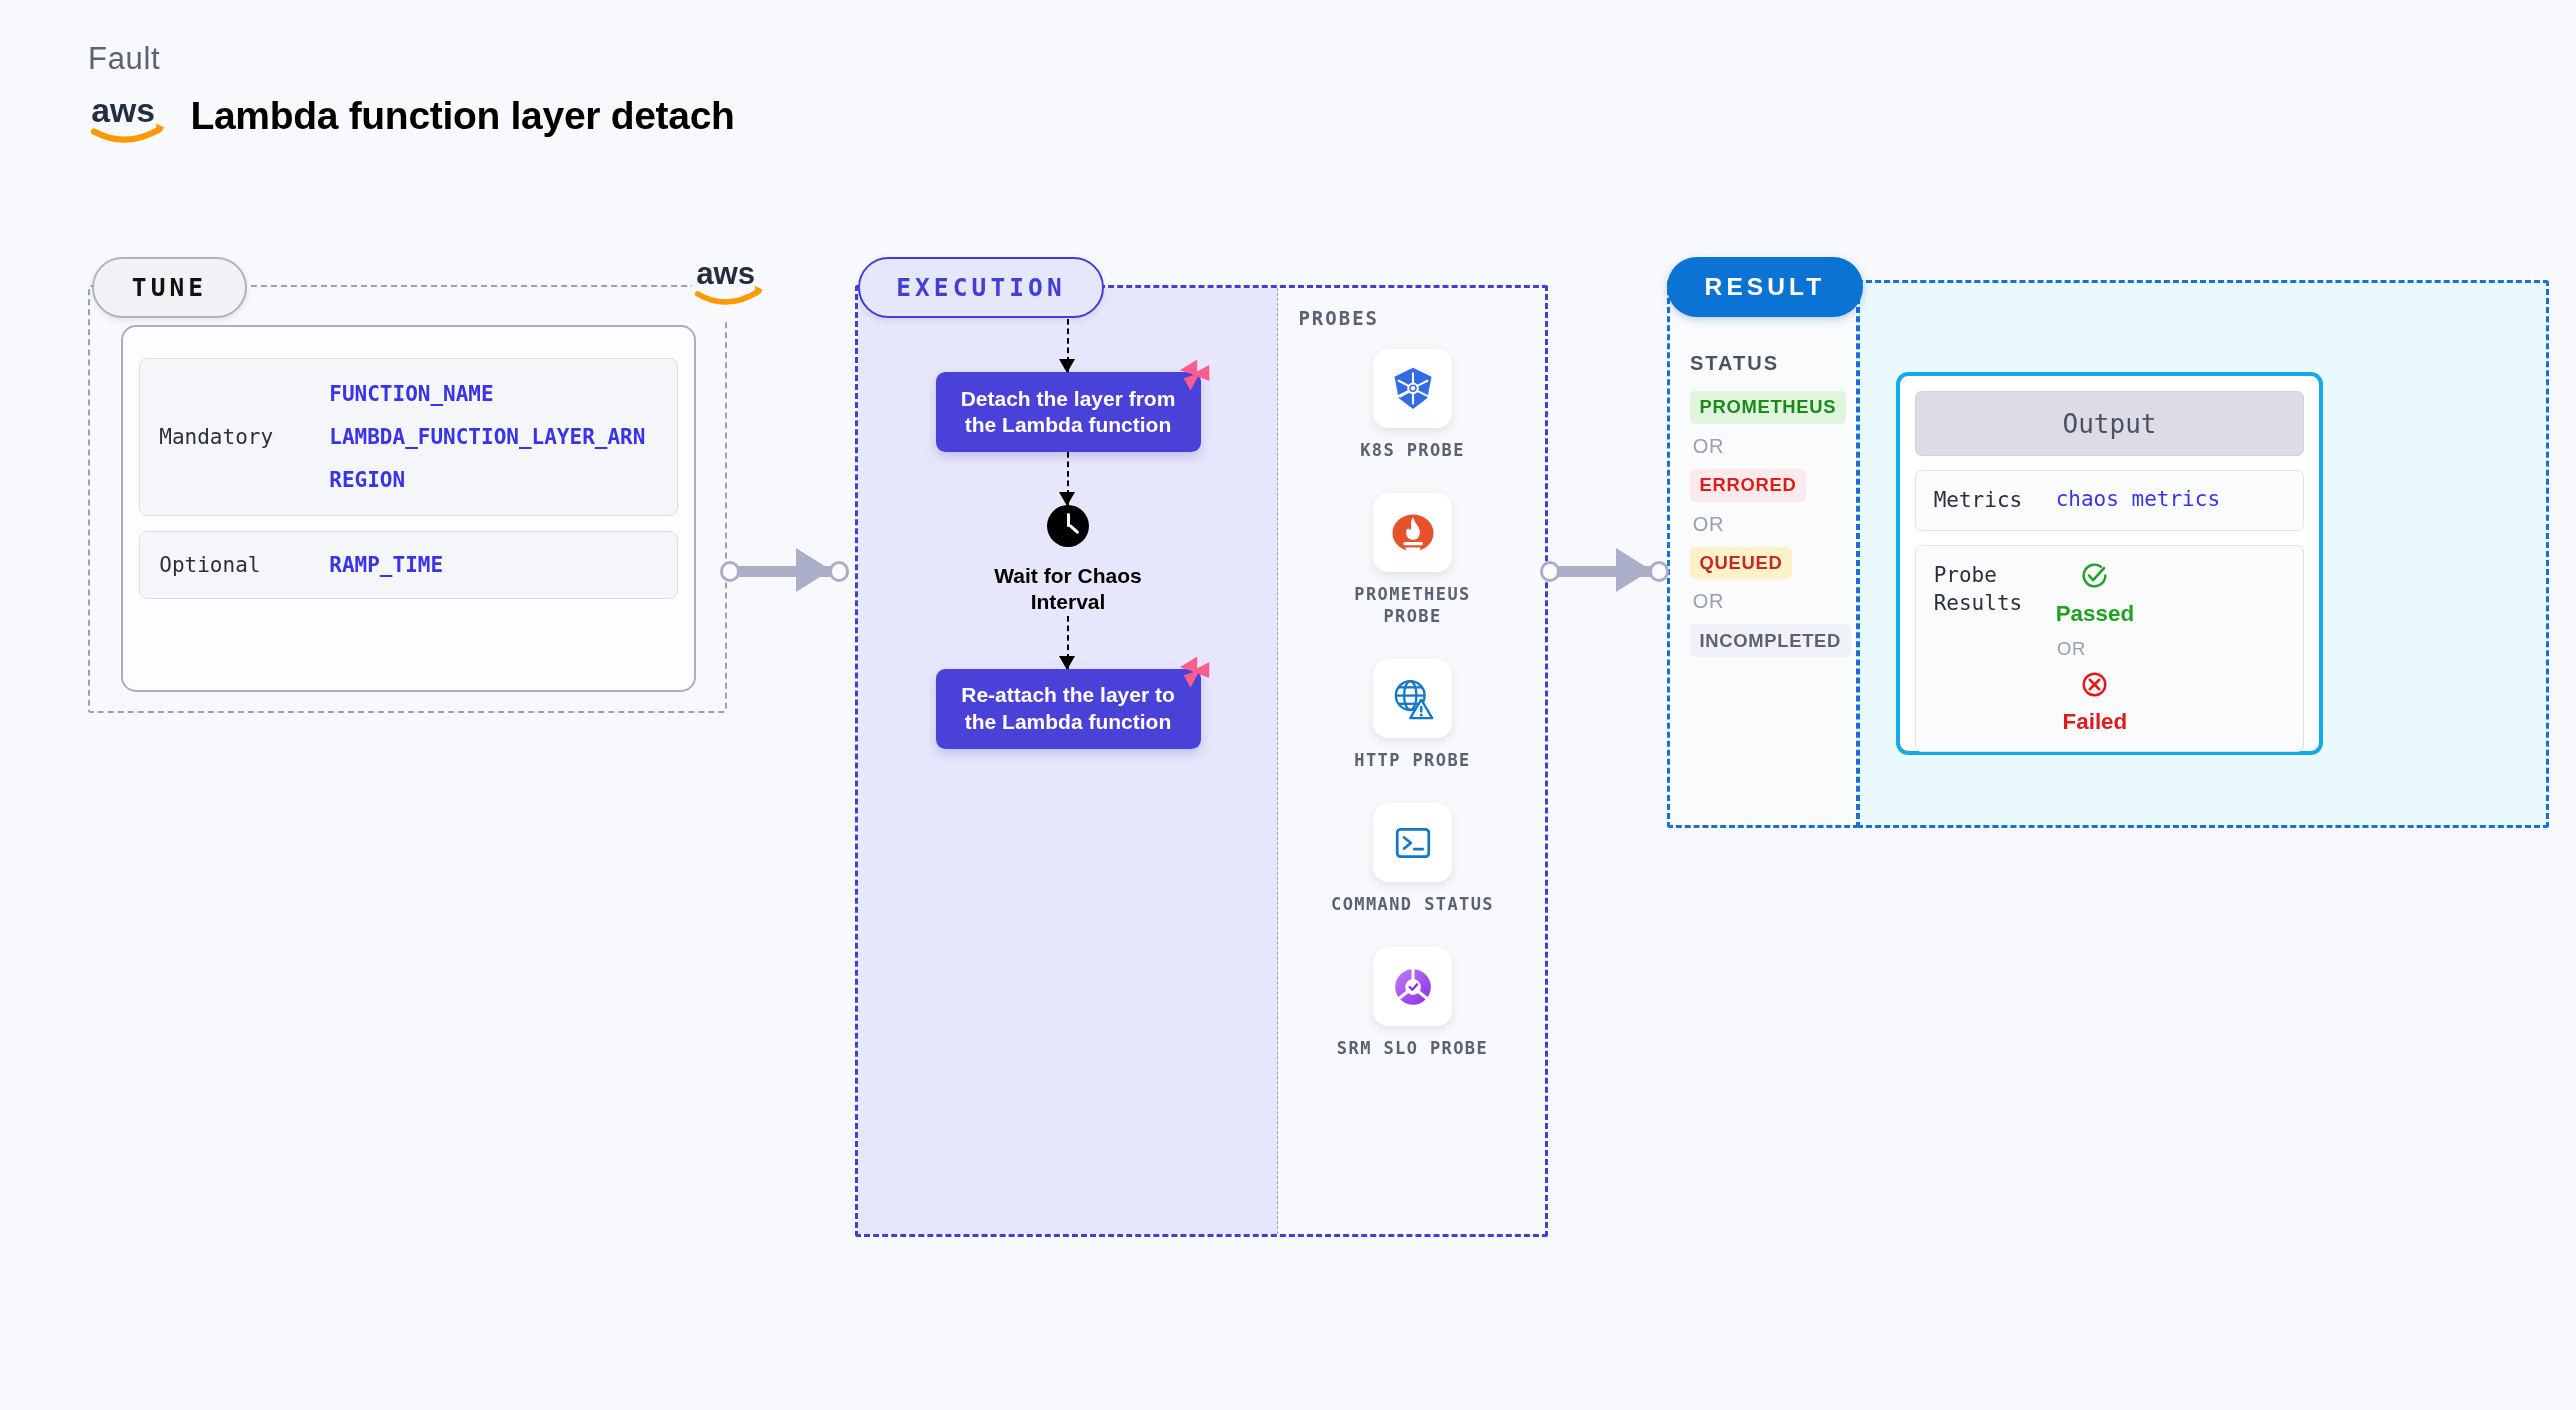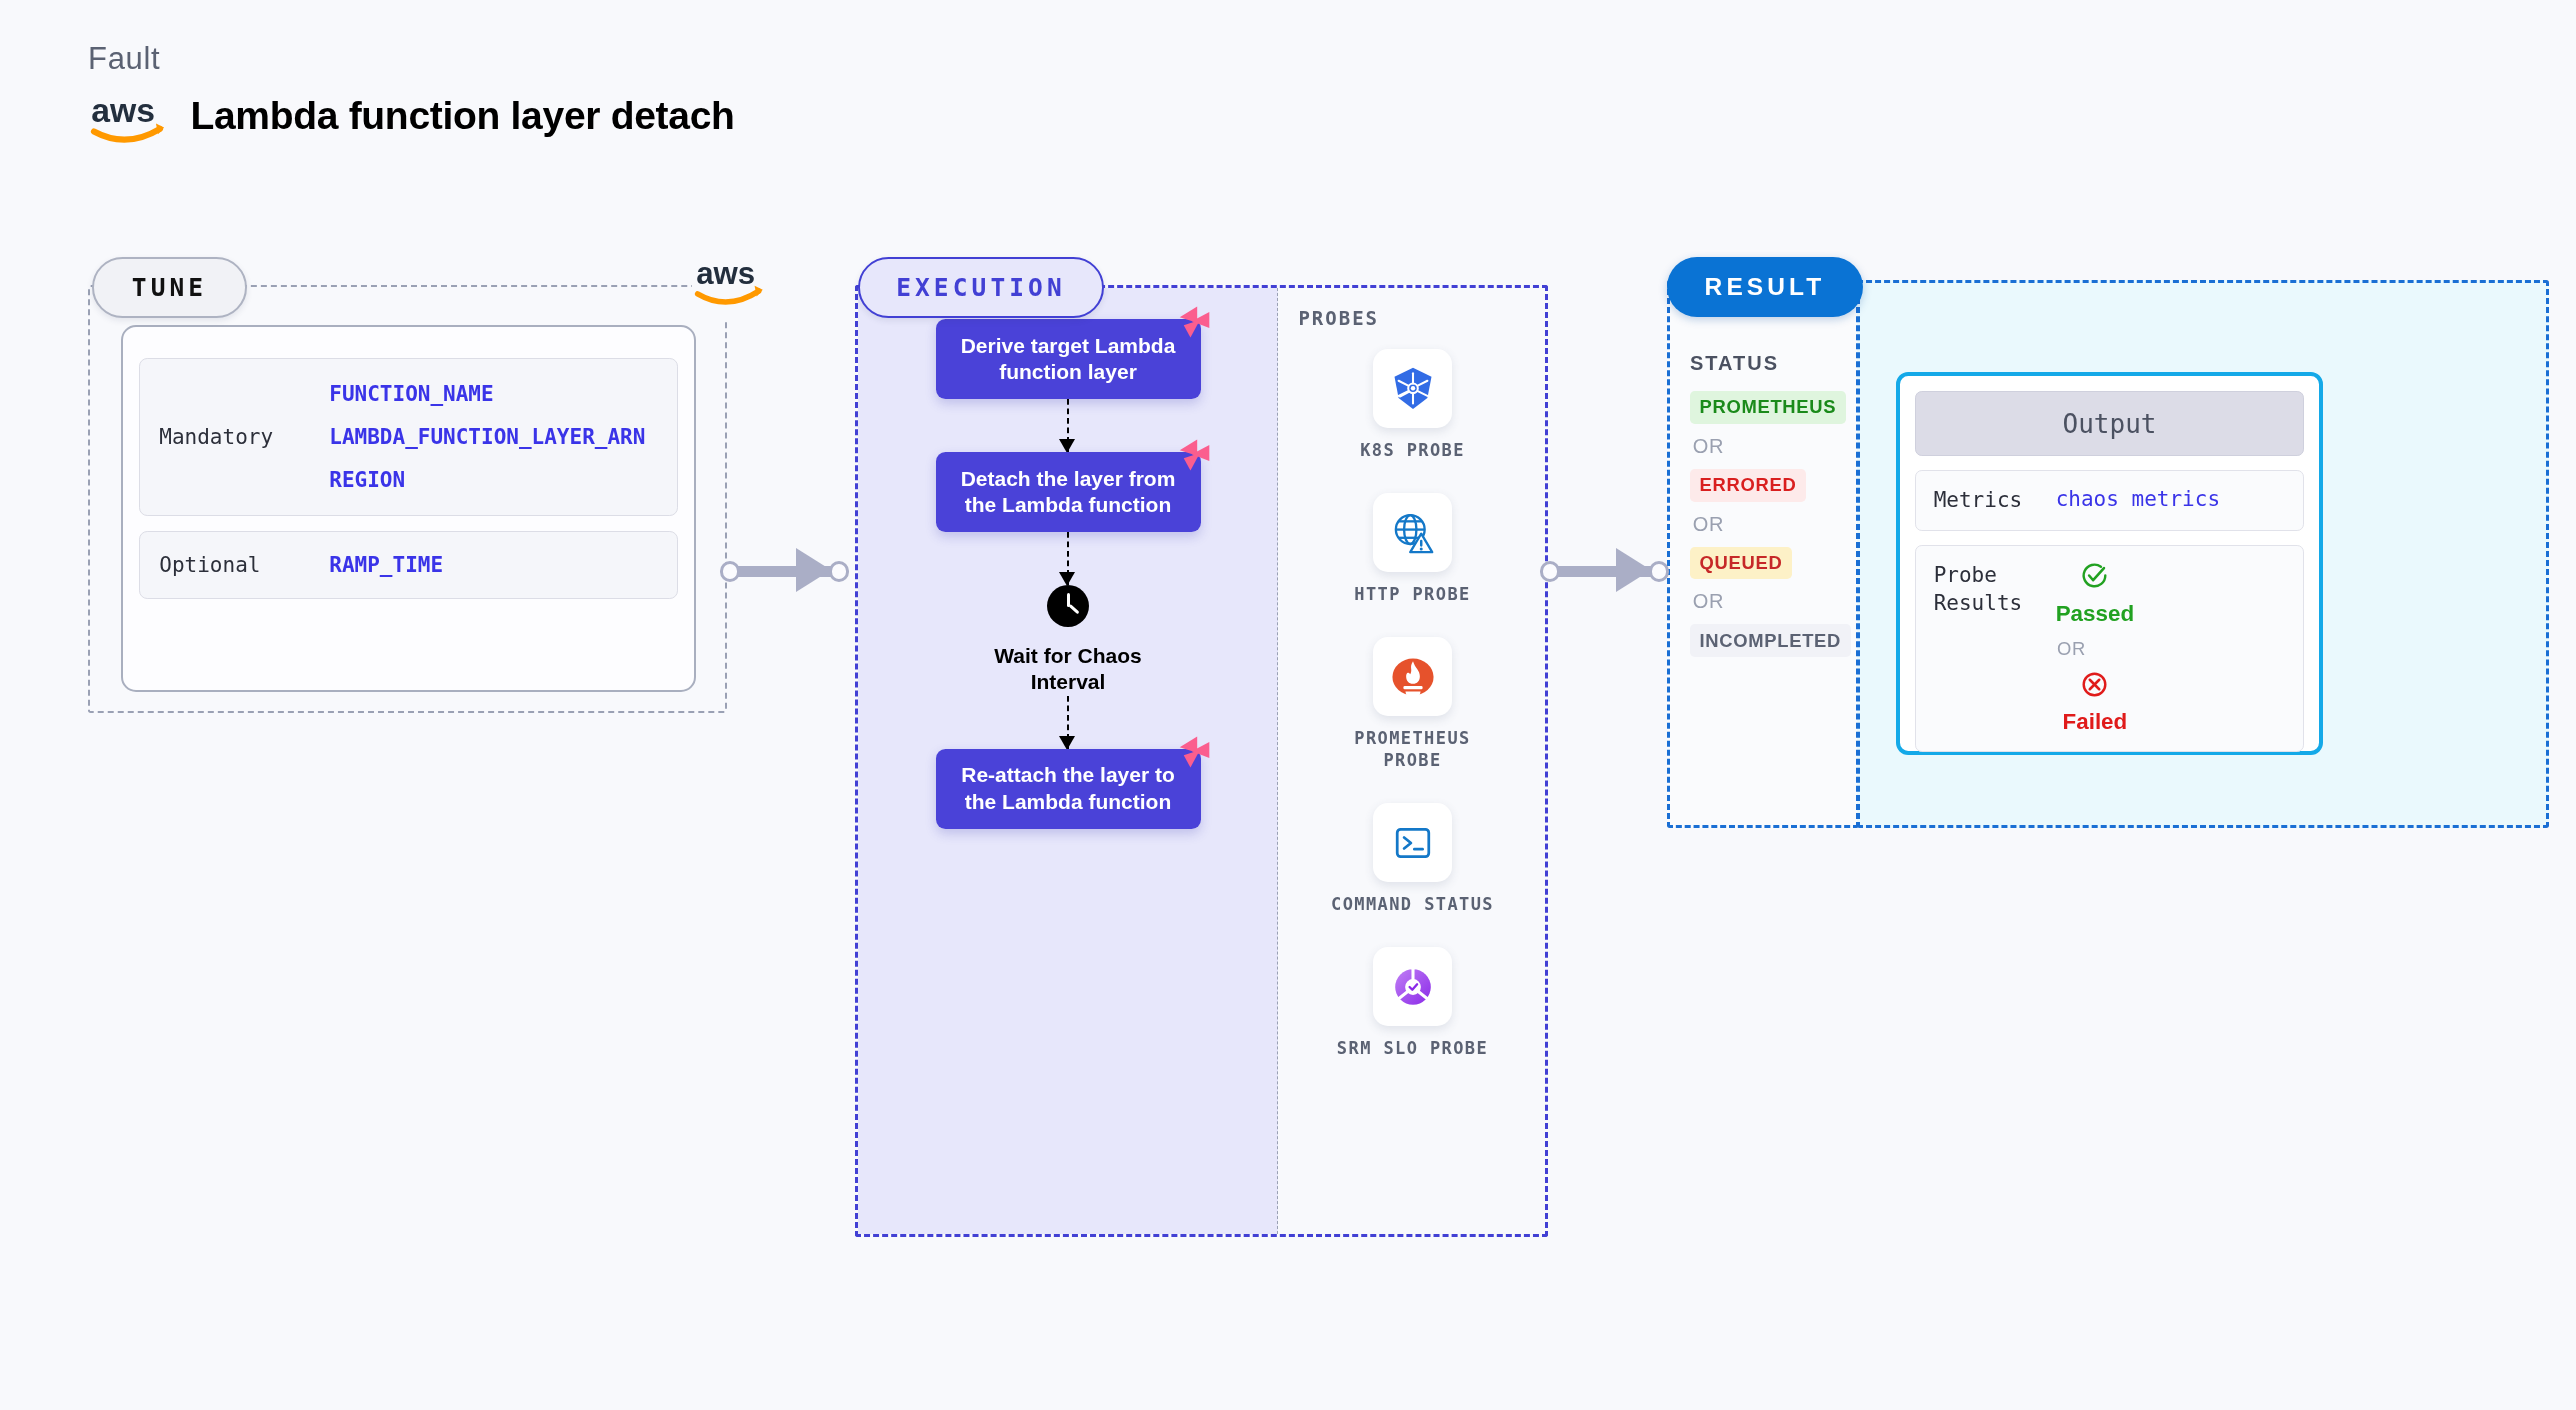--- a/index.html
+++ b/index.html
@@ -325,30 +325,20 @@
     <div class="head"></div>
   <div class="dot left"></div>
     <div class="dot right"></div>
 </div>
 
 <div id="execution-inner"></div>
 <div id="execution-region"></div>
 <div class="badge" id="execution-badge">EXECUTION</div>
 
 <div id="flow">
-  <div class="step">
-    <span>Derive target Lambda function layer</span>
-    <span class="harness-badge">
-      <svg viewBox="0 0 52 50" width="35" height="34">
-        <path d="M4 18 L30 2 L30 26 Z" fill="#fb5e8e"></path>
-        <path d="M48 10 L48 34 L22 24 Z" fill="#fb5e8e"></path>
-        <path d="M10 30 L34 22 L20 48 Z" fill="#fb5e8e"></path>
-      </svg>
-    </span>
-  </div>
 
   <div class="vline"></div>
 
   <div class="step">
     <span>Detach the layer from the Lambda function</span>
     <span class="harness-badge">
       <svg viewBox="0 0 52 50" width="35" height="34">
         <path d="M4 18 L30 2 L30 26 Z" fill="#fb5e8e"></path>
         <path d="M48 10 L48 34 L22 24 Z" fill="#fb5e8e"></path>
         <path d="M10 30 L34 22 L20 48 Z" fill="#fb5e8e"></path>
@@ -397,45 +387,45 @@
           </g>
           <circle cx="35" cy="34" r="3.2" fill="#fff"></circle>
         </svg>
       </div>
       <div class="probe-name">K8S PROBE</div>
     </div>
 
     <div class="probe">
       <div class="probe-tile">
         <svg viewBox="0 0 70 70" width="48" height="48">
+          <ellipse cx="35" cy="35" rx="30" ry="27" fill="#e6522c"></ellipse>
+          <path d="M35 12 C 29 21 35 24 31 31 C 27 26 25 30 25 34 C 25 41 29 45 35 45 C 41 45 45 41 45 34 C 45 25 38 22 35 12 Z" fill="#fff"></path>
+          <rect x="21" y="48" width="28" height="5" rx="2" fill="#fff"></rect>
+          <path d="M24 56 h22 a11 11 0 0 1 -22 0 Z" fill="#fff"></path>
+        </svg>
+      </div>
+      <div class="probe-name">PROMETHEUS PROBE</div>
+    </div>
+
+    <div class="probe">
+      <div class="probe-tile">
+        <svg viewBox="0 0 70 70" width="48" height="48">
           <g fill="none" stroke="#1478c8" stroke-width="3.4">
             <circle cx="31" cy="30" r="21"></circle>
             <ellipse cx="31" cy="30" rx="9" ry="21"></ellipse>
             <line x1="10" y1="30" x2="52" y2="30"></line>
             <line x1="14" y1="18" x2="48" y2="18"></line>
             <line x1="14" y1="42" x2="48" y2="42"></line>
           </g>
           <path d="M47 36 L63 63 L31 63 Z" fill="#fff" stroke="#1478c8" stroke-width="3.4" stroke-linejoin="round"></path>
           <rect x="45.2" y="45" width="3.6" height="10" rx="1.6" fill="#1478c8"></rect>
           <circle cx="47" cy="58.5" r="2.2" fill="#1478c8"></circle>
         </svg>
       </div>
       <div class="probe-name">HTTP PROBE</div>
-    </div>
-
-    <div class="probe">
-      <div class="probe-tile">
-        <svg viewBox="0 0 70 70" width="48" height="48">
-          <ellipse cx="35" cy="35" rx="30" ry="27" fill="#e6522c"></ellipse>
-          <path d="M35 12 C 29 21 35 24 31 31 C 27 26 25 30 25 34 C 25 41 29 45 35 45 C 41 45 45 41 45 34 C 45 25 38 22 35 12 Z" fill="#fff"></path>
-          <rect x="21" y="48" width="28" height="5" rx="2" fill="#fff"></rect>
-          <path d="M24 56 h22 a11 11 0 0 1 -22 0 Z" fill="#fff"></path>
-        </svg>
-      </div>
-      <div class="probe-name">PROMETHEUS PROBE</div>
     </div>
 
     <div class="probe">
       <div class="probe-tile">
         <svg viewBox="0 0 70 70" width="48" height="48">
           <rect x="12" y="15" width="46" height="40" rx="5" fill="none" stroke="#1478c8" stroke-width="4"></rect>
           <polyline points="22,27 32,35 22,43" fill="none" stroke="#1478c8" stroke-width="4" stroke-linecap="round" stroke-linejoin="round"></polyline>
           <line x1="37" y1="44" x2="49" y2="44" stroke="#1478c8" stroke-width="4" stroke-linecap="round"></line>
         </svg>
       </div>

